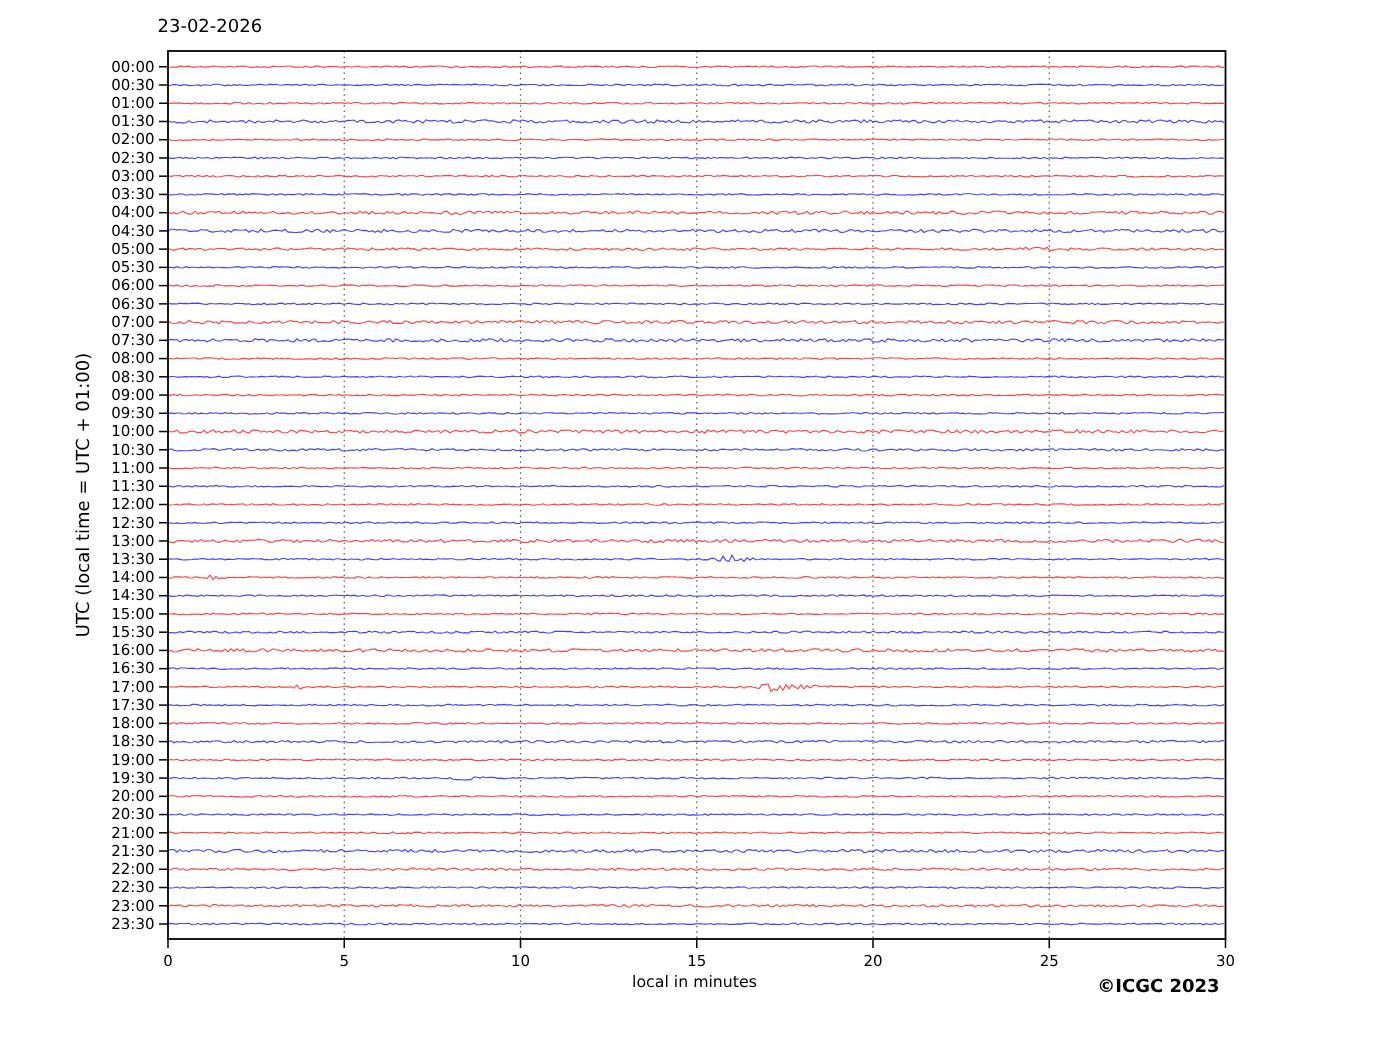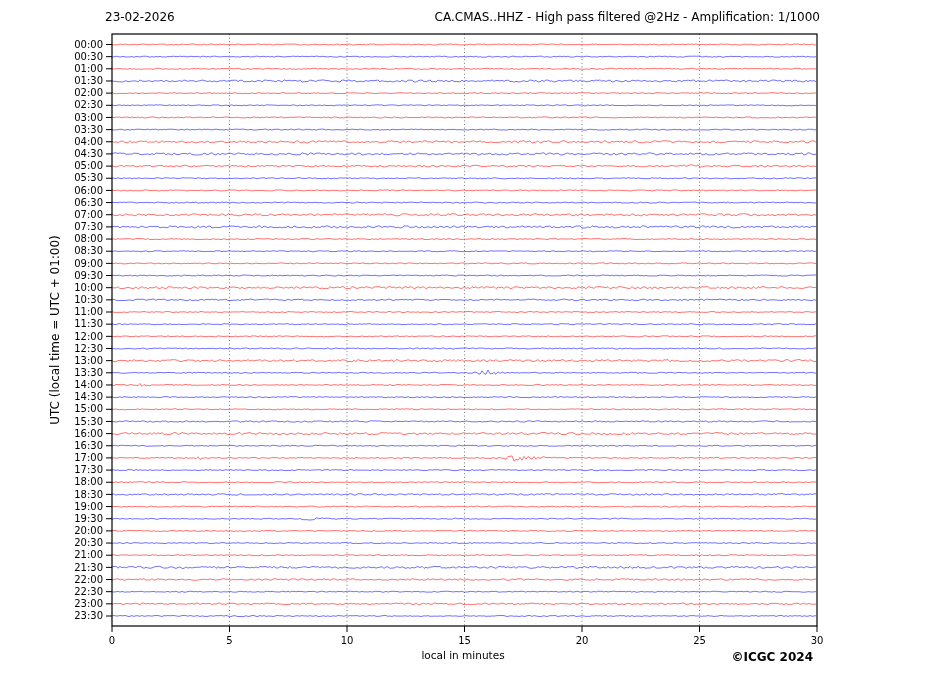--- a/index.html
+++ b/index.html
@@ -1,33 +1,32 @@
 <!DOCTYPE html>
 <html><head>
 <meta charset="utf-8">
 <style>
   html,body{margin:0;padding:0;background:#ffffff;}
   body{width:927px;height:696px;position:relative;overflow:hidden;
        font-family:"DejaVu Sans","Liberation Sans",sans-serif;color:#000;}
   .hdr{position:absolute;left:105px;top:10px;width:715px;display:flex;
-       justify-content:space-between;font-size:12px;line-height:14px;}
+       justify-content:space-between;font-size:12px;line-height:14px;flex-direction:column;}
   .ylabel{position:absolute;left:55px;top:330px;transform:translate(-50%,-50%) rotate(-90deg);
           font-size:12px;white-space:nowrap;}
   .xlabel{position:absolute;left:463px;top:649px;transform:translateX(-50%);
           font-size:10.5px;}
   .copyright{position:absolute;right:114px;top:650px;font-size:12px;font-weight:bold;}
   svg{position:absolute;left:0;top:0;}
   text{font-family:"DejaVu Sans","Liberation Sans",sans-serif;}
 </style>
 </head>
 <body>
 
 <div class="hdr">
   <span>23-02-2026</span>
-  <span>CA.CMAS..HHZ - High pass filtered @2Hz - Amplification: 1/1000</span>
 </div>
 
 <div class="ylabel">UTC (local time = UTC + 01:00)</div>
 
 <svg id="plot" width="927" height="696" viewBox="0 0 927 696">
     <line x1="229.5" y1="34" x2="229.5" y2="626" stroke="#555555" stroke-width="0.8" stroke-dasharray="1 2.6"></line>
     <line x1="347" y1="34" x2="347" y2="626" stroke="#555555" stroke-width="0.8" stroke-dasharray="1 2.6"></line>
     <line x1="464.5" y1="34" x2="464.5" y2="626" stroke="#555555" stroke-width="0.8" stroke-dasharray="1 2.6"></line>
     <line x1="582" y1="34" x2="582" y2="626" stroke="#555555" stroke-width="0.8" stroke-dasharray="1 2.6"></line>
     <line x1="699.5" y1="34" x2="699.5" y2="626" stroke="#555555" stroke-width="0.8" stroke-dasharray="1 2.6"></line>
@@ -186,13 +185,13 @@
     <text x="464.5" y="644" font-size="10" text-anchor="middle">15</text>
     <line x1="582" y1="626" x2="582" y2="632" stroke="#000000" stroke-width="1"></line>
     <text x="582" y="644" font-size="10" text-anchor="middle">20</text>
     <line x1="699.5" y1="626" x2="699.5" y2="632" stroke="#000000" stroke-width="1"></line>
     <text x="699.5" y="644" font-size="10" text-anchor="middle">25</text>
     <line x1="817" y1="626" x2="817" y2="632" stroke="#000000" stroke-width="1"></line>
     <text x="817" y="644" font-size="10" text-anchor="middle">30</text>
   </svg>
 
 <div class="xlabel">local in minutes</div>
-<div class="copyright">©ICGC 2024</div>
+<div class="copyright">©ICGC 2023</div>
 
 </body></html>

